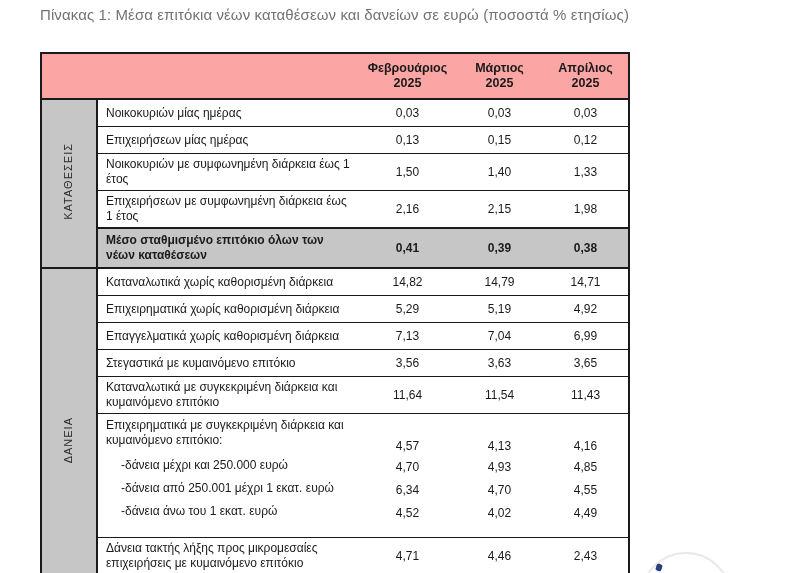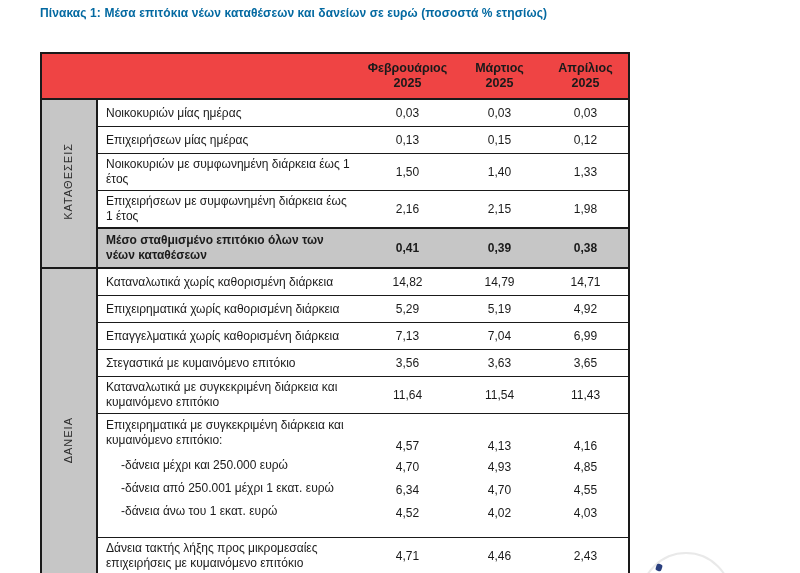--- a/index.html
+++ b/index.html
@@ -6,40 +6,40 @@
   body {
     width:800px; height:573px;
     background:#ffffff;
     font-family:"Liberation Sans", sans-serif;
     position:relative;
     overflow:hidden;
     color:#1a1a1a;
   }
   .page-title {
     position:absolute; left:40px; top:6px;
-    font-size:12px; font-weight:bold; color:#0369a1;
+    font-size:15px; font-weight:normal; color:#737373;
     letter-spacing:0.1px;
   }
   table.rates {
     position:absolute; left:40px; top:52px;
     width:588px;
     border-collapse:collapse; table-layout:fixed;
     background:#ffffff;
     border:2px solid #1a1a1a;
   }
   table.rates td, table.rates th {
     font-size:12px; font-weight:normal;
     line-height:1.22;
     padding:2px 8px;
     border-top:1px solid #1a1a1a;
     vertical-align:middle;
   }
   
   tr.header-row th {
-    background:#ef4444;
+    background:#fca5a5;
     border-top:none;
     border-bottom:2px solid #1a1a1a;
     height:40px;
     font-weight:bold; font-size:12.5px;
     text-align:center;
   }
   .hdr-month, .hdr-year { display:block; }
   
   td.vcell {
     background:#c6c6c6;
@@ -212,21 +212,21 @@
       <td class="val">
         <div class="ml-first valbox">4,13</div>
         <div class="ml-line valbox">4,93</div>
         <div class="ml-line valbox">4,70</div>
         <div class="ml-line valbox">4,02</div>
       </td>
       <td class="val">
         <div class="ml-first valbox">4,16</div>
         <div class="ml-line valbox">4,85</div>
         <div class="ml-line valbox">4,55</div>
-        <div class="ml-line valbox">4,03</div>
+        <div class="ml-line valbox">4,49</div>
       </td>
     </tr>
     <tr class="r2">
       <td class="desc">Δάνεια τακτής λήξης προς μικρομεσαίες επιχειρήσεις με κυμαινόμενο επιτόκιο</td>
       <td class="val">4,71</td>
       <td class="val">4,46</td>
       <td class="val">2,43</td>
     </tr>
     <tr class="summary">
       <td class="desc">Μέσο σταθμισμένο επιτόκιο όλων των νέων δανείων</td>

